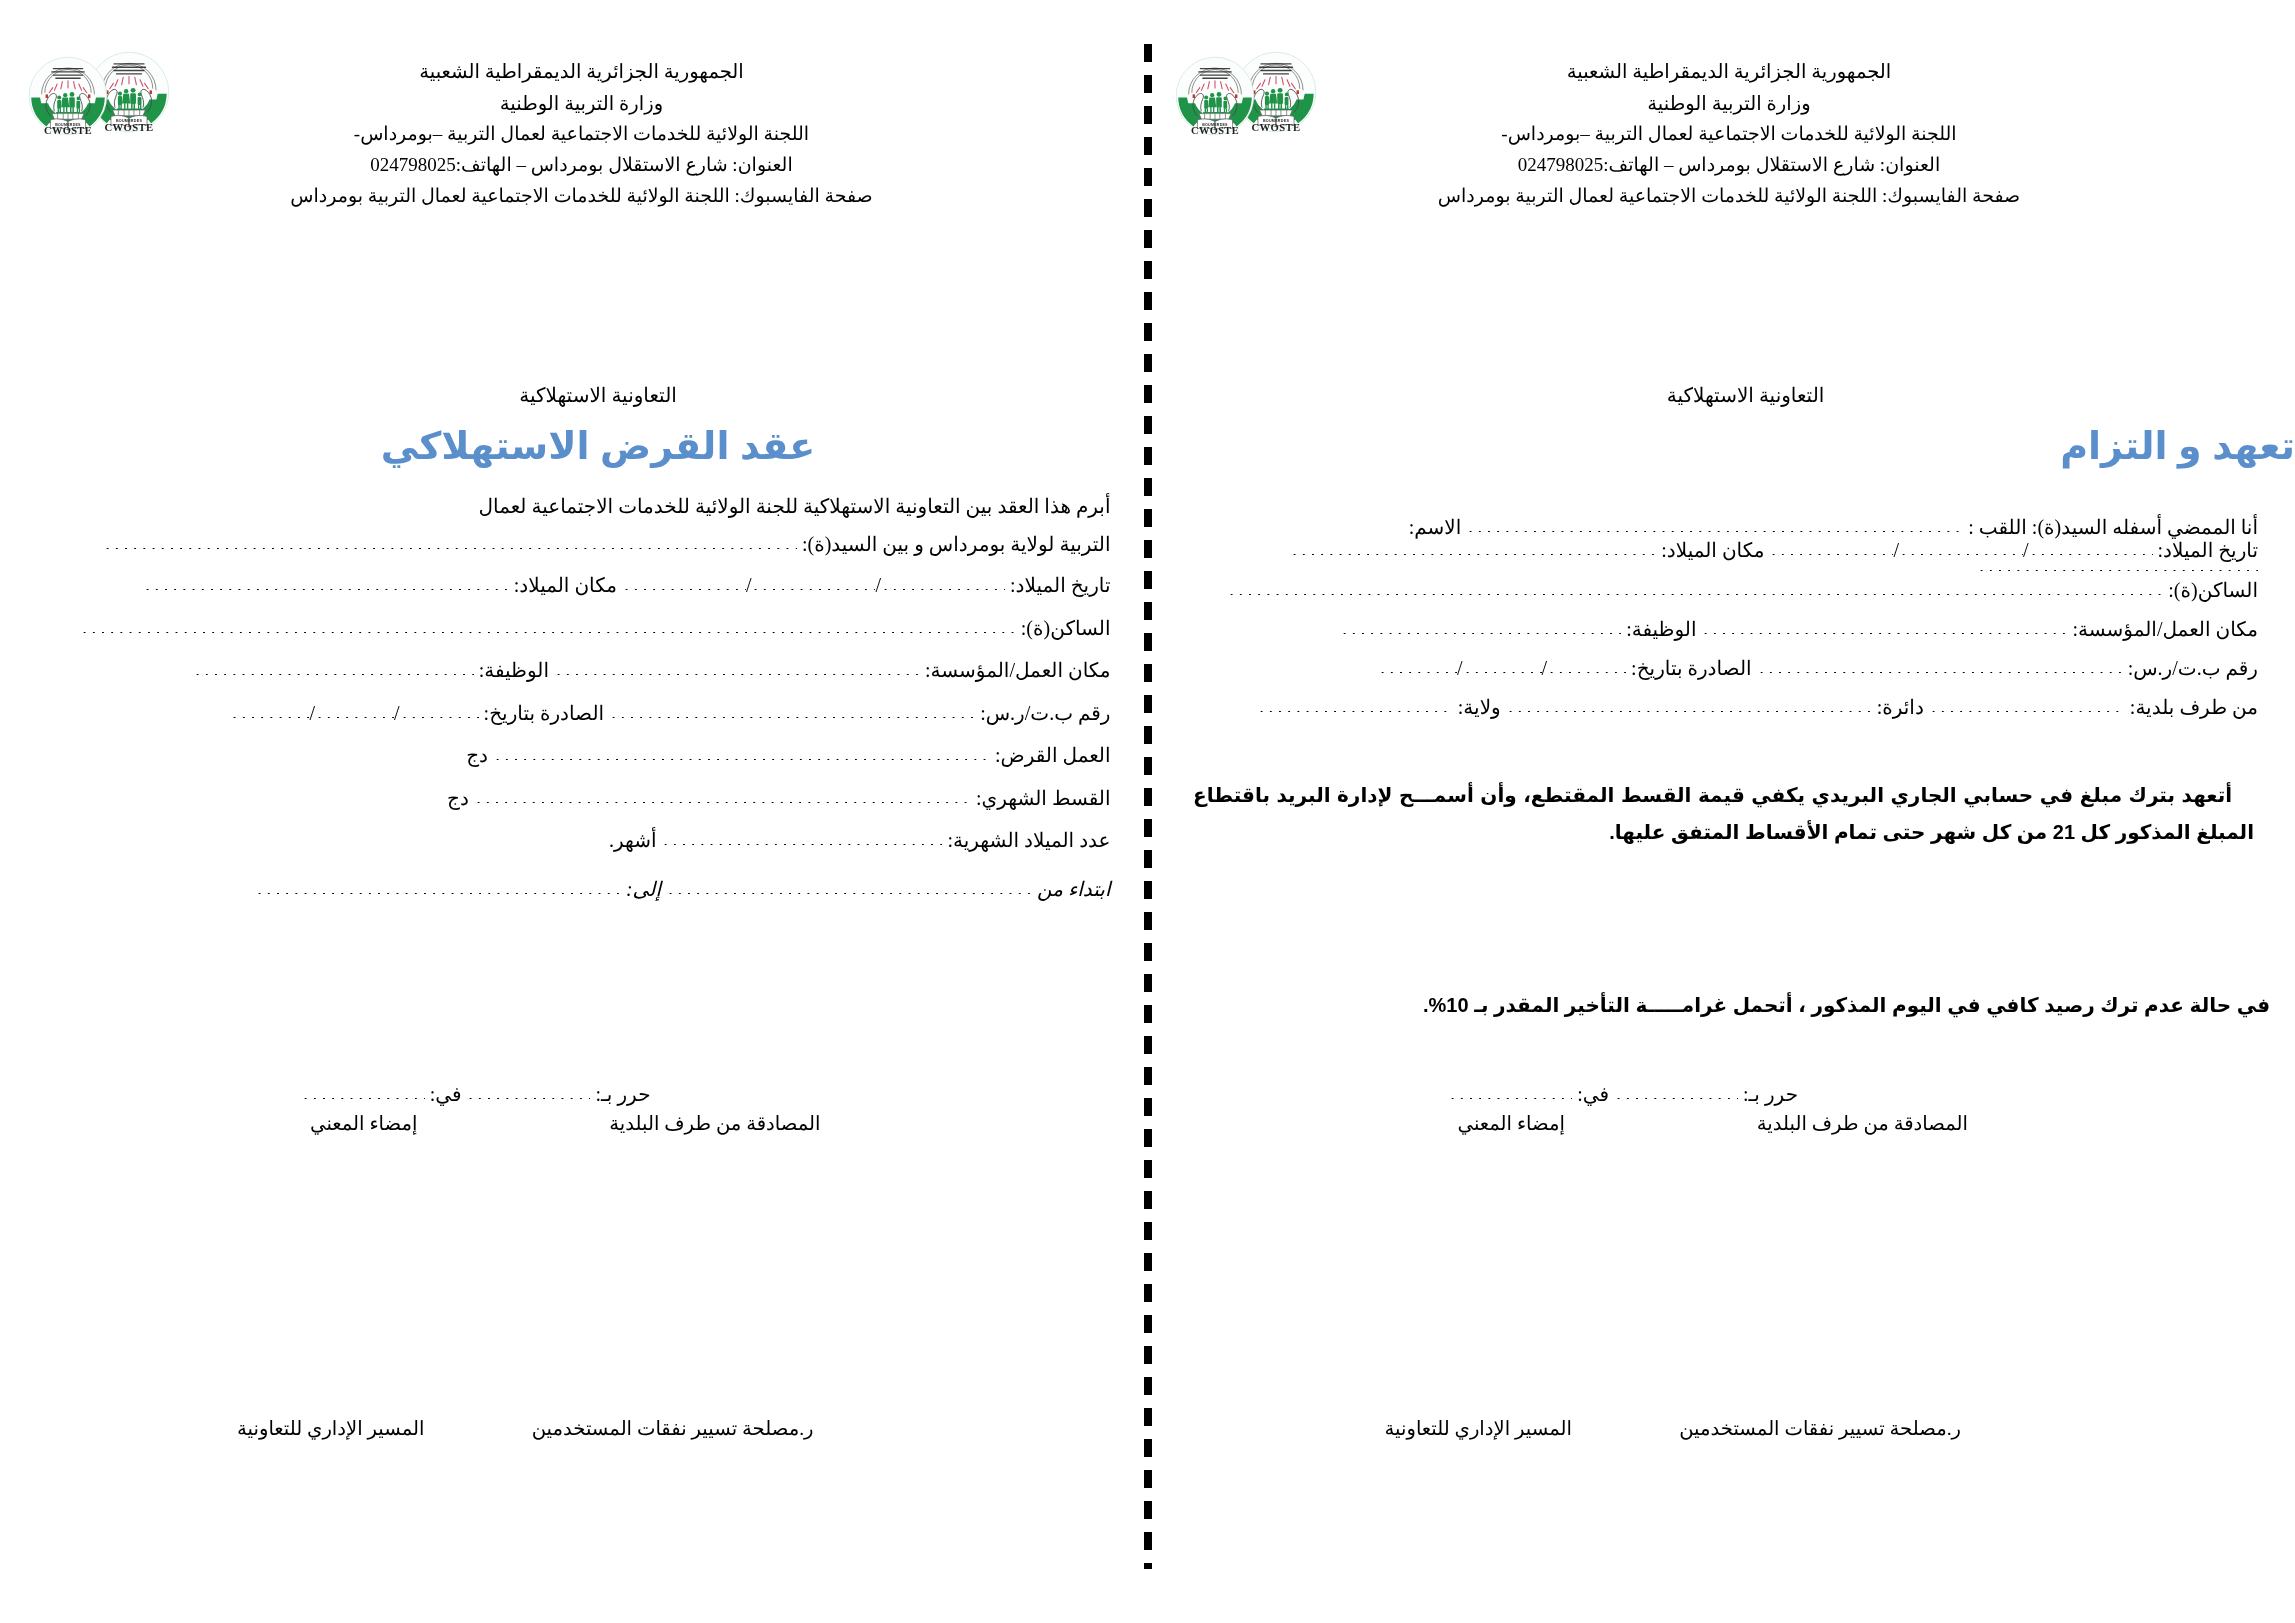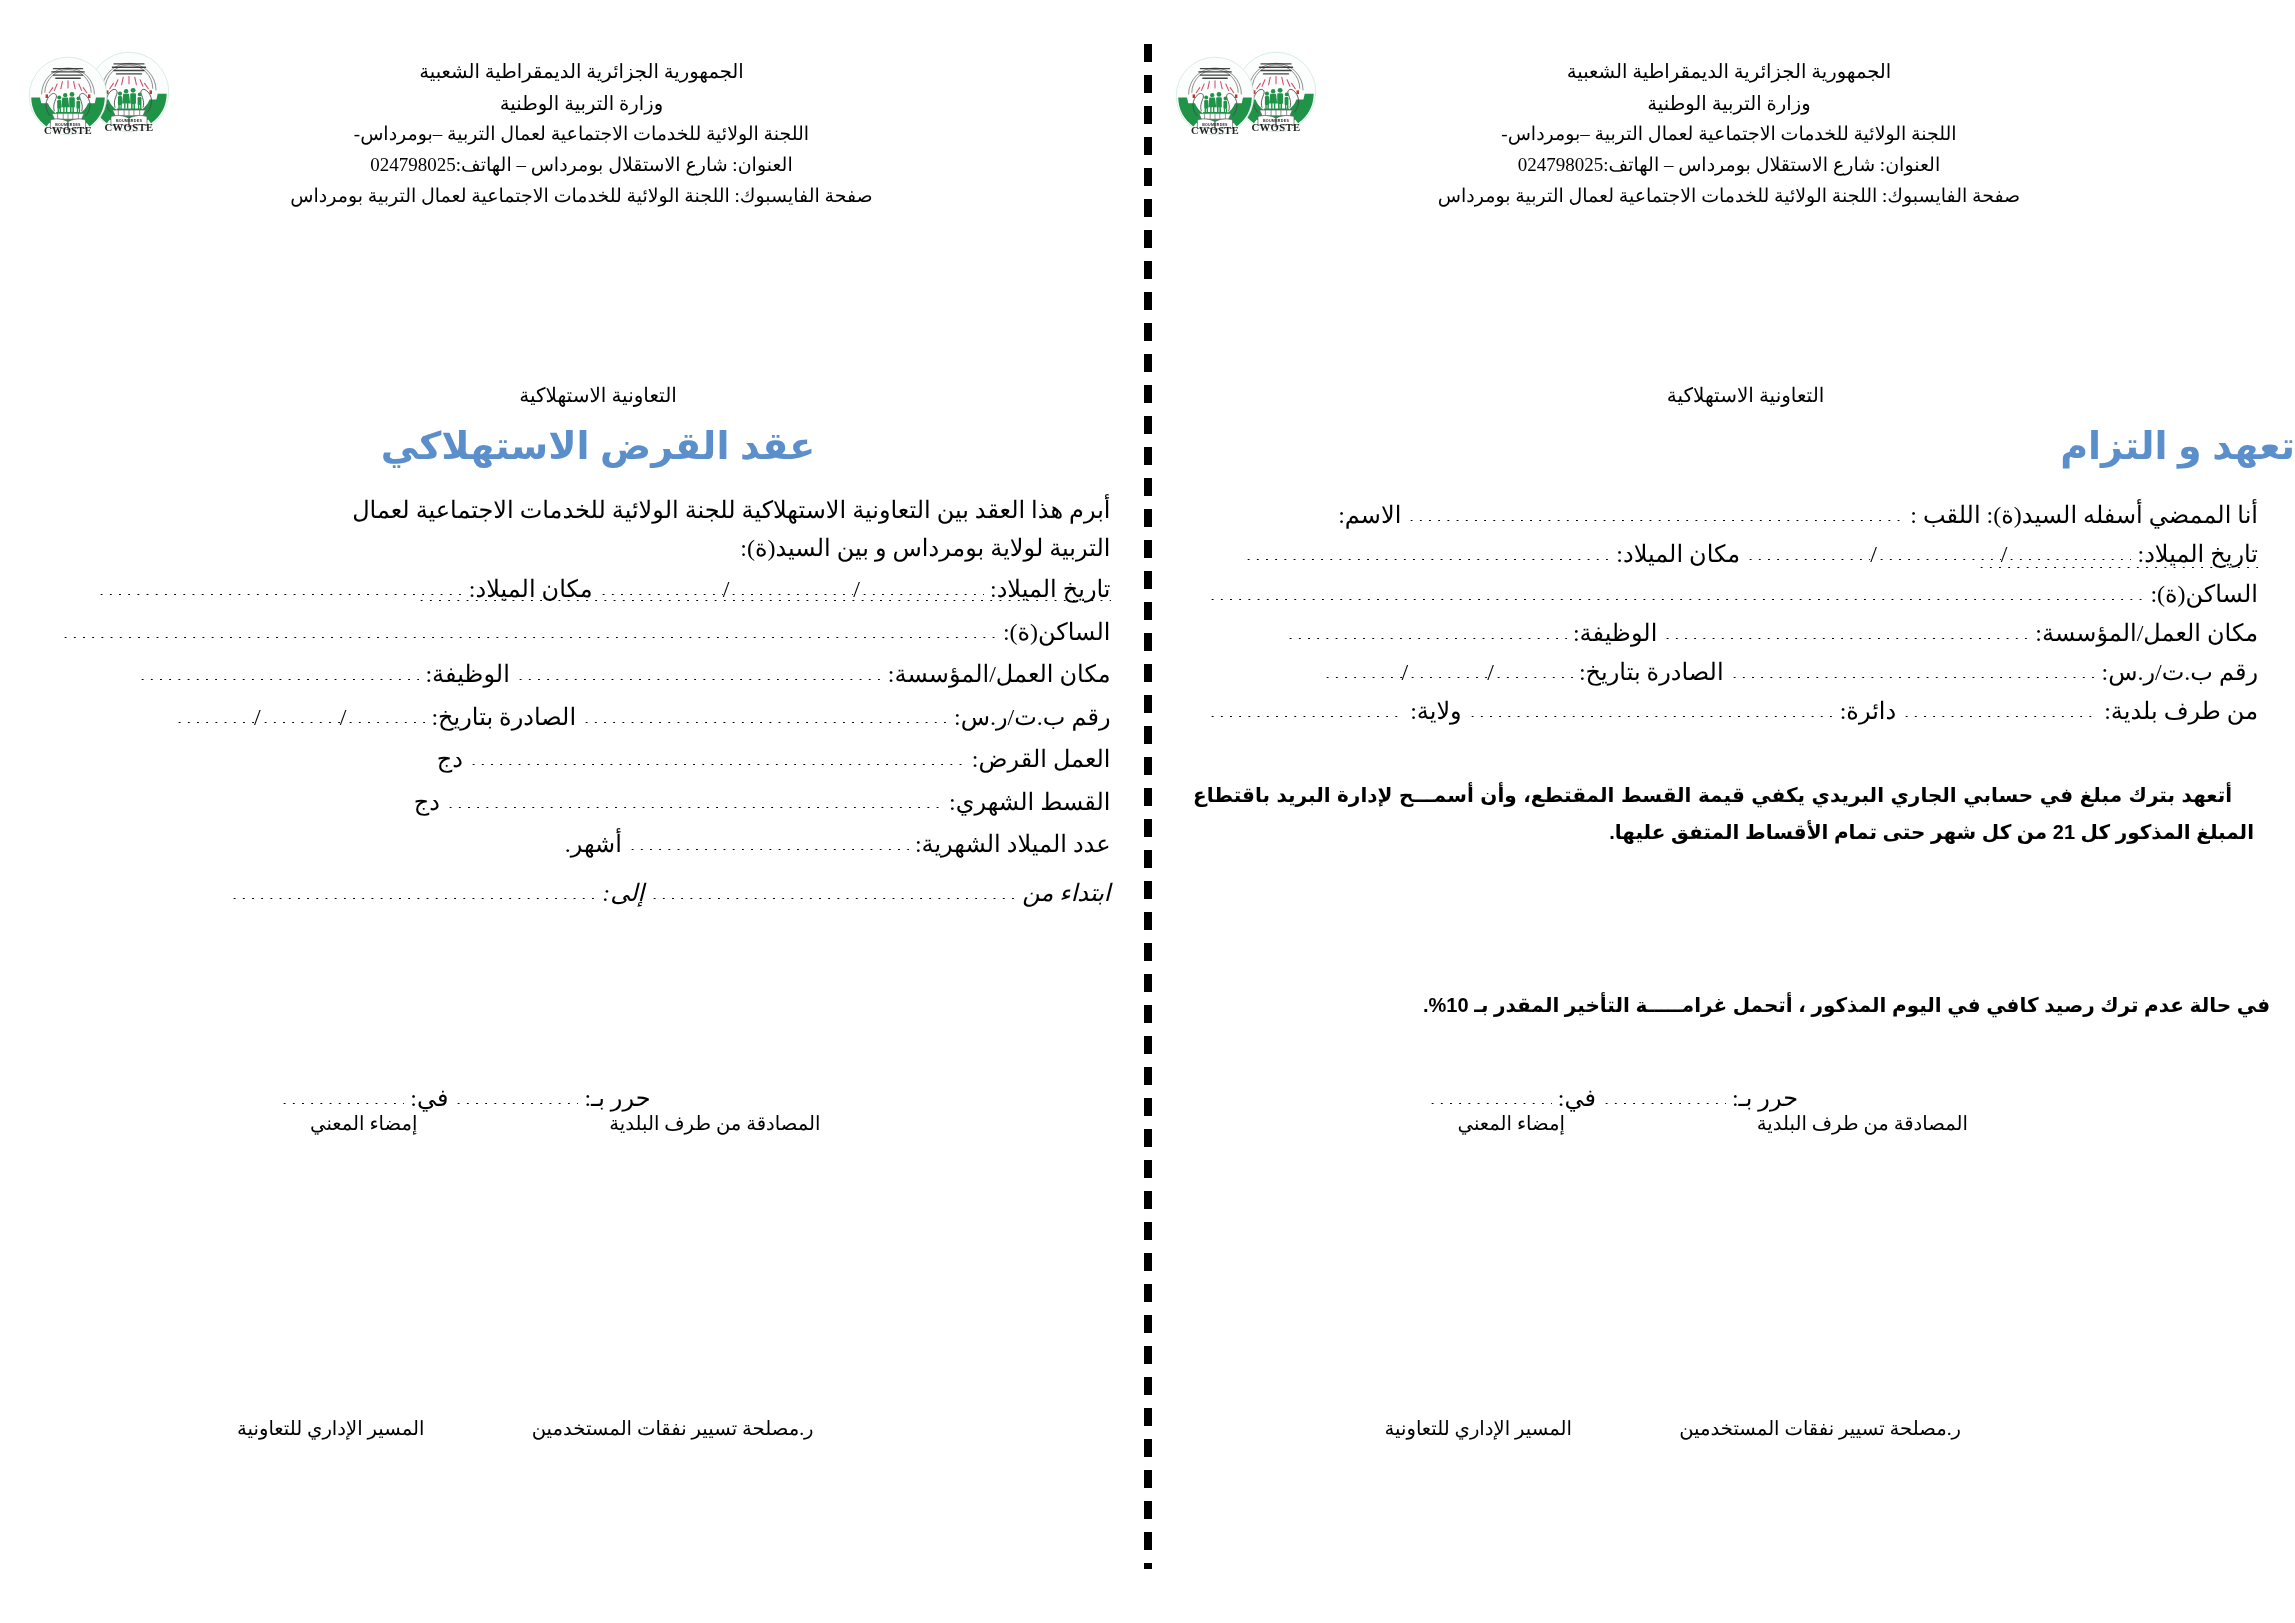--- a/index.html
+++ b/index.html
@@ -53,21 +53,21 @@
     position: absolute; text-align: center; direction: rtl;
     font-size: 38px; font-weight: bold;
     color: #5b8fcc;
     font-family: "Liberation Sans", "DejaVu Sans", sans-serif;
     letter-spacing: 0.7px;
   }
 
   
   .body-block {
     position: absolute; direction: rtl; text-align: right;
-    font-size: 24px; line-height: 1.95;
+    font-size: 20px; line-height: 1.95;
   }
   .bold-block {
     position: absolute; direction: rtl; text-align: justify;
     text-align-last: right;
     font-size: 20px; line-height: 1.85; font-weight: bold;
     font-family: "Liberation Sans", "DejaVu Sans", sans-serif;
   }
   .bold-block.ind { text-indent: 22px; }
 
   
@@ -196,21 +196,21 @@
         <div class="lh-line">وزارة التربية الوطنية</div>
         <div class="lh-line wide">اللجنة الولائية للخدمات الاجتماعية لعمال التربية –بومرداس-</div>
         <div class="lh-line wide">العنوان: شارع الاستقلال بومرداس – الهاتف:024798025</div>
         <div class="lh-line wide">صفحة الفايسبوك: اللجنة الولائية للخدمات الاجتماعية لعمال التربية بومرداس</div>
       </div>
 
       <div class="coop-sub" style="top:383px; right:0; width:1099px;">التعاونية الاستهلاكية</div>
 
       <div class="doc-title" style="top:424px; right:0; width:1099px;text-align:right;">تعهد و التزام</div>
 
-      <div class="body-block" style="top:492px; right:37px; width:1068px;">
+      <div class="body-block" style="top:508px; right:37px; width:1068px;">
         <span>أنا الممضي أسفله السيد(ة): اللقب :</span>
         <span class="dots d-xxl"></span>
         <span>الاسم:</span>
         <span class="dots d-lg"></span>
       </div>
 
       <div class="body-block" style="top:531px; right:37px; width:1068px;">
         <span>تاريخ الميلاد:</span>
         <span class="dots d-sm"></span>/<span class="dots d-sm"></span>/<span class="dots d-sm"></span>
         <span>مكان الميلاد:</span>

